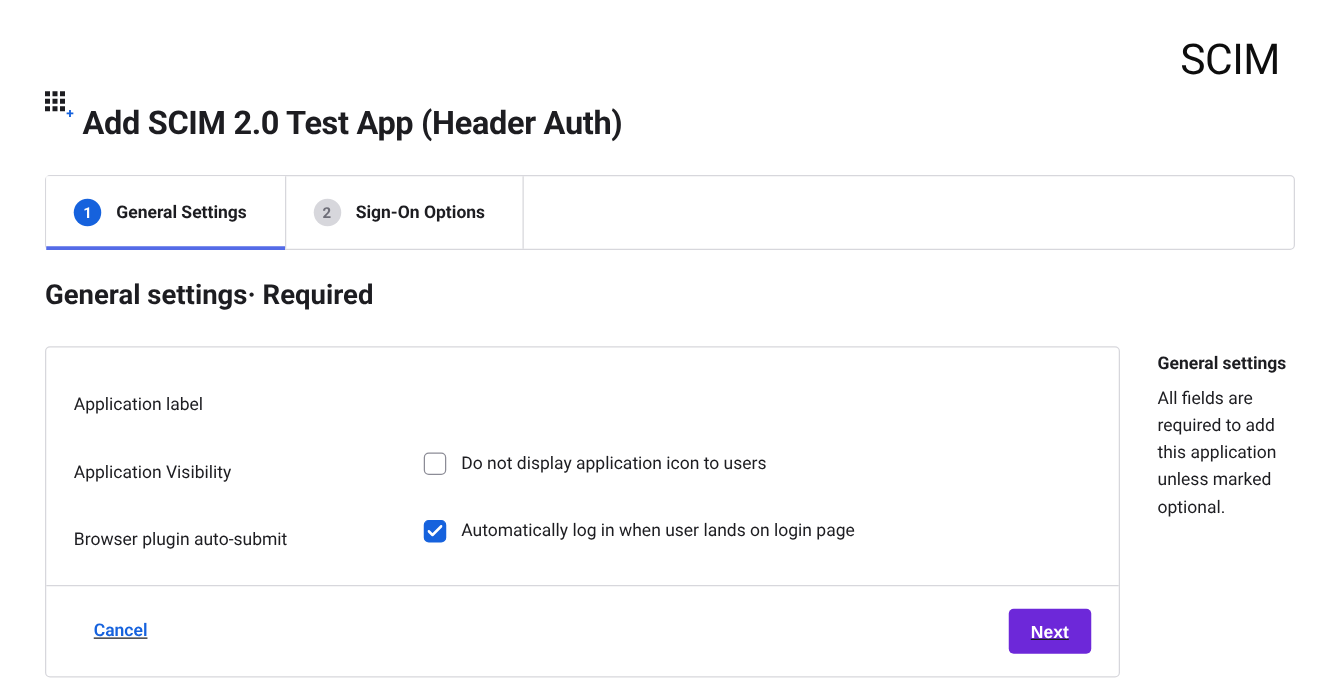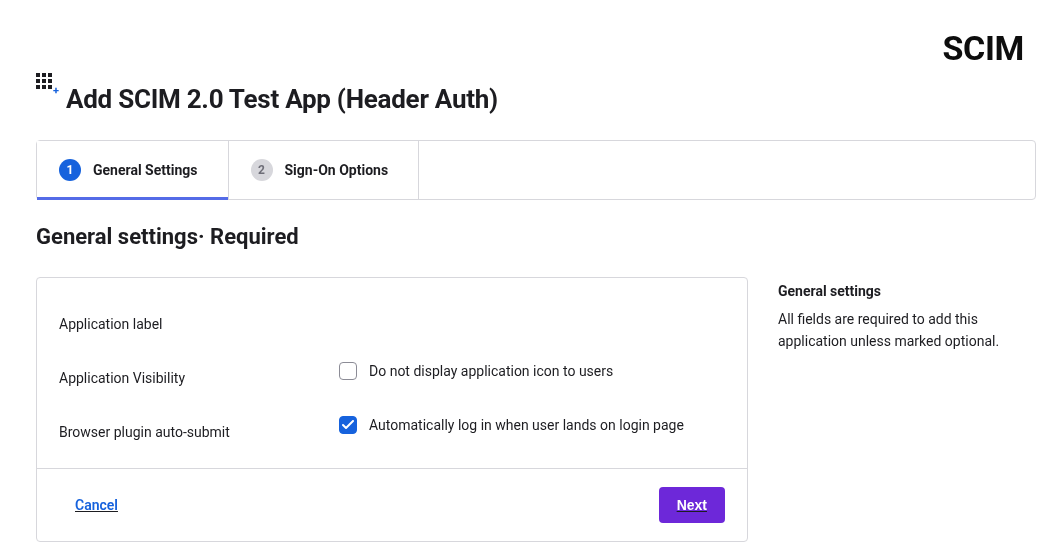--- a/index.html
+++ b/index.html
@@ -56,21 +56,21 @@
 
     .page-title {
       font-size: 26px;
       font-weight: 700;
       letter-spacing: -0.01em;
       margin-top: 32px;
     }
 
     .scim-logo {
       font-size: 34px;
-      font-weight: 700;
+      font-weight: 400;
       letter-spacing: -0.01em;
       color: #0d0d0d;
       margin-top: 6px;
     }
 
     .tabs {
       display: flex;
       border: 1px solid #d7d7dc;
       border-radius: 4px;
       margin: 26px 20px 0 36px;
@@ -125,21 +125,21 @@
     .content-row {
       display: flex;
       align-items: flex-start;
       gap: 30px;
       padding: 0 20px 0 36px;
     }
 
     .panel {
       border: 1px solid #d7d7dc;
       border-radius: 4px;
-      width: 712px;
+      width: 860px;
     }
     .panel-body {
       padding: 20px 22px 8px 22px;
     }
     .form-row {
       display: flex;
       align-items: flex-start;
       padding: 10px 0 20px;
     }
     .form-label {

